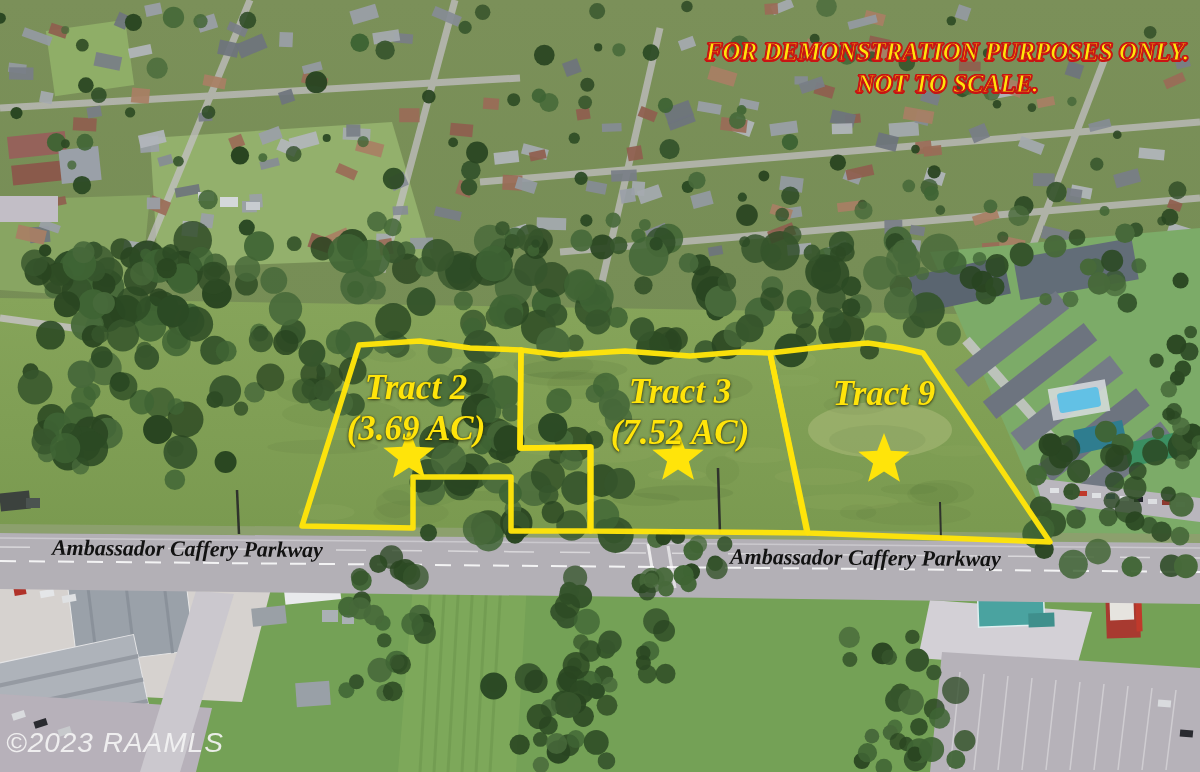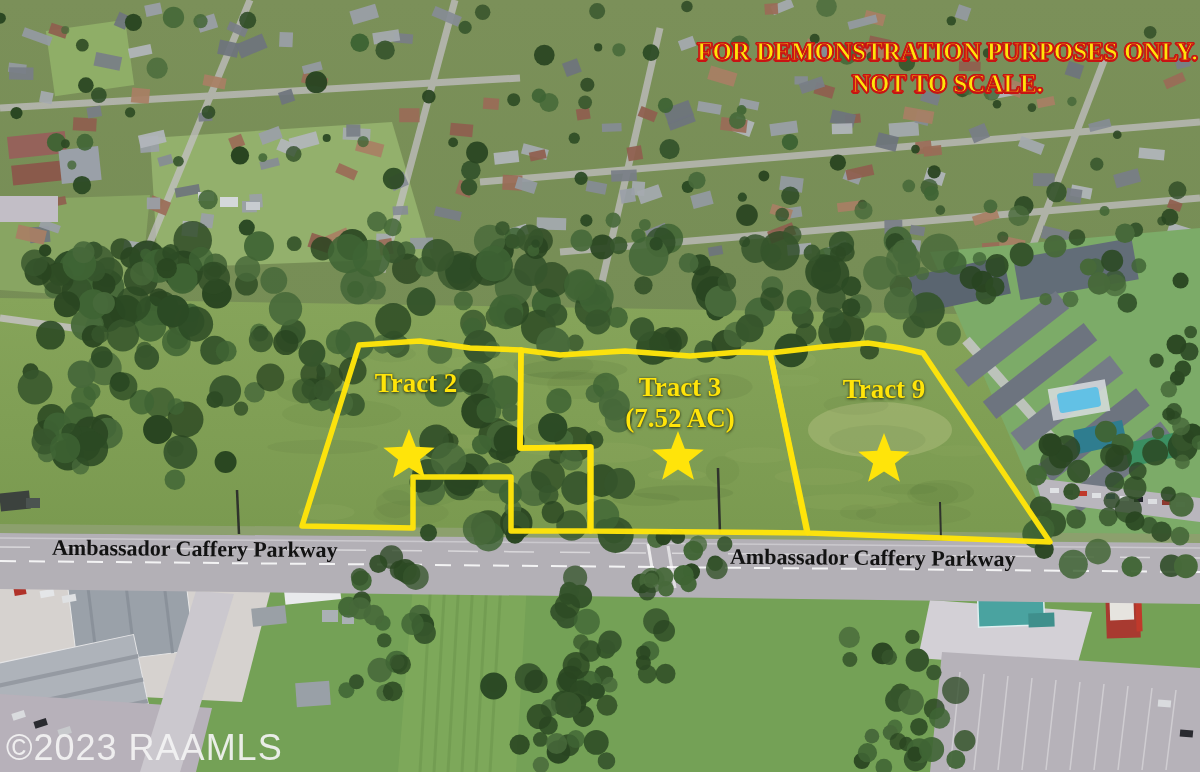--- a/index.html
+++ b/index.html
@@ -1,37 +1,37 @@
 <!DOCTYPE html>
 <html style="--tract-outline: #FFE40A; --tract-text: #FFE40A; --disclaimer-fill: #FFE40A; --disclaimer-stroke: #C81414; --road-text: #121212; --watermark: #F4F4F4;"><head>
 <meta charset="utf-8">
 <style>
   html,body{margin:0;padding:0;background:#222;}
   .stage{position:relative;width:1200px;height:772px;overflow:hidden;
-         font-family:"Liberation Serif","DejaVu Serif",serif;background:#74994f;}
+         font-family:"Liberation Serif","DejaVu Serif",serif;background:#74994f;font-style:italic;}
   svg.layer{position:absolute;left:0;top:0;width:1200px;height:772px;display:block;}
   .boundary{fill:none;stroke:var(--tract-outline,#FFE40A);stroke-width:5.5;
             stroke-linejoin:round;stroke-linecap:round;opacity:.97;}
   .star{fill:var(--tract-outline,#FFE40A);}
-  .tract-label{position:absolute;text-align:center;font-weight:bold;font-size:27px;line-height:1.16;
+  .tract-label{position:absolute;text-align:center;font-weight:bold;font-size:35px;line-height:1.16;
             color:var(--tract-text,#FFE40A);white-space:nowrap;
             text-shadow:0 1px 3px rgba(35,40,8,.85),0 0 2px rgba(35,40,8,.55);}
   .disclaimer{position:absolute;left:690px;top:36px;width:515px;text-align:center;
             font-weight:bold;font-size:25px;line-height:1.28;color:var(--disclaimer-fill,#FFE40A);
             -webkit-text-stroke:1px var(--disclaimer-stroke,#C81414);
             text-shadow:1.5px 0 0 var(--disclaimer-stroke,#C81414),-1.5px 0 0 var(--disclaimer-stroke,#C81414),
               0 1.5px 0 var(--disclaimer-stroke,#C81414),0 -1.5px 0 var(--disclaimer-stroke,#C81414),
               1px 1px 0 var(--disclaimer-stroke,#C81414),-1px -1px 0 var(--disclaimer-stroke,#C81414),
               1px -1px 0 var(--disclaimer-stroke,#C81414),-1px 1px 0 var(--disclaimer-stroke,#C81414);}
   .road-label{position:absolute;font-weight:bold;font-size:22px;color:var(--road-text,#121212);
             white-space:nowrap;transform:rotate(.5deg);}
   .road-label.left{left:52px;top:536px;}
   .road-label.right{left:730px;top:545px;}
   .watermark{position:absolute;left:6px;top:727px;font-family:"Liberation Sans","DejaVu Sans",sans-serif;
-            font-size:36px;font-weight:normal;color:var(--watermark,#F4F4F4);opacity:.92;letter-spacing:1px;}
+            font-size:28px;font-weight:normal;color:var(--watermark,#F4F4F4);opacity:.92;letter-spacing:1px;}
 </style>
 </head>
 <body>
 
 <div class="stage">
 
   <svg class="layer" viewBox="0 0 1200 772">
     <defs>
       <linearGradient id="gtop" x1="0" y1="0" x2="0" y2="1">
         <stop offset="0" stop-color="#7b9059"></stop>
@@ -1023,20 +1023,21 @@
       </g>
   </svg>
 
   <div class="disclaimer">
     <div>FOR DEMONSTRATION PURPOSES ONLY.</div>
     <div>NOT TO SCALE.</div>
   </div>
 
   <div class="tract-label" style="left:332px;top:368px;width:168px;">
     <div>Tract 2</div>
+    <div>(3.69 AC)</div>
   </div>
   <div class="tract-label" style="left:596px;top:372px;width:168px;">
     <div>Tract 3</div>
     <div>(7.52 AC)</div>
   </div>
   <div class="tract-label" style="left:800px;top:374px;width:168px;">
     <div>Tract 9</div>
   </div>
 
   <div class="road-label left">Ambassador Caffery Parkway</div>

